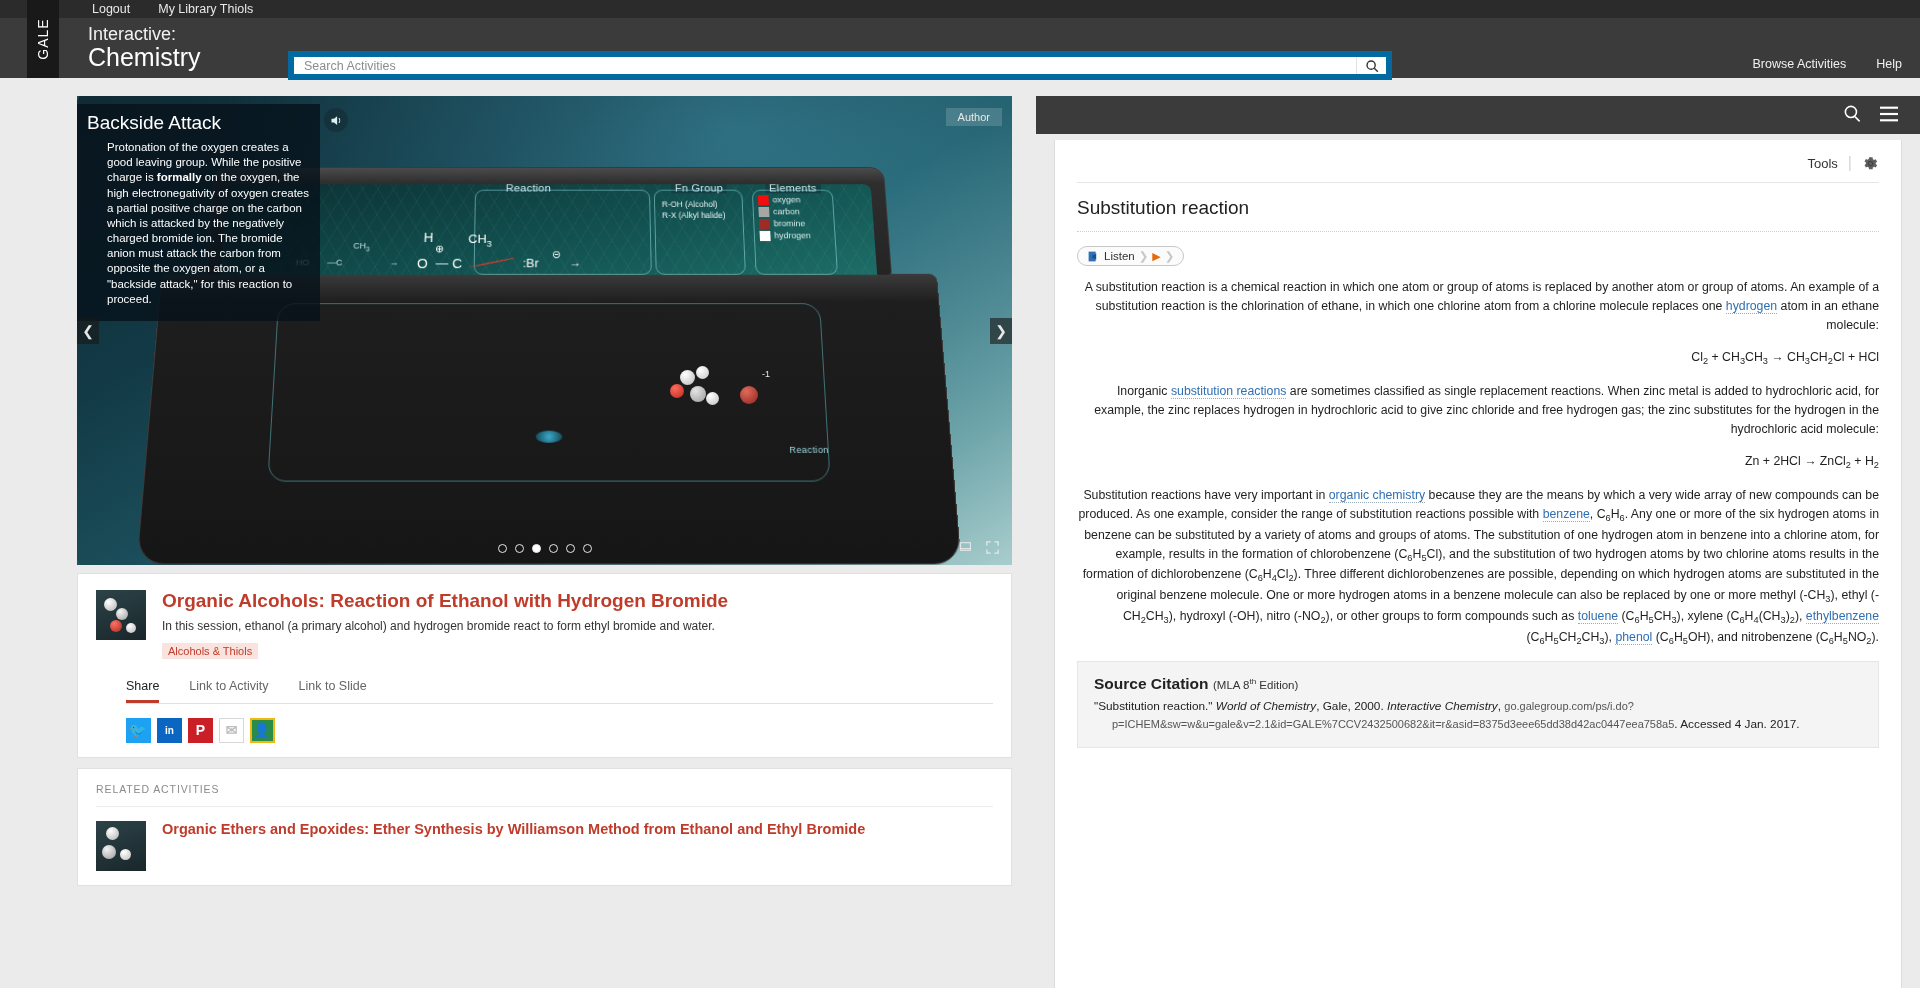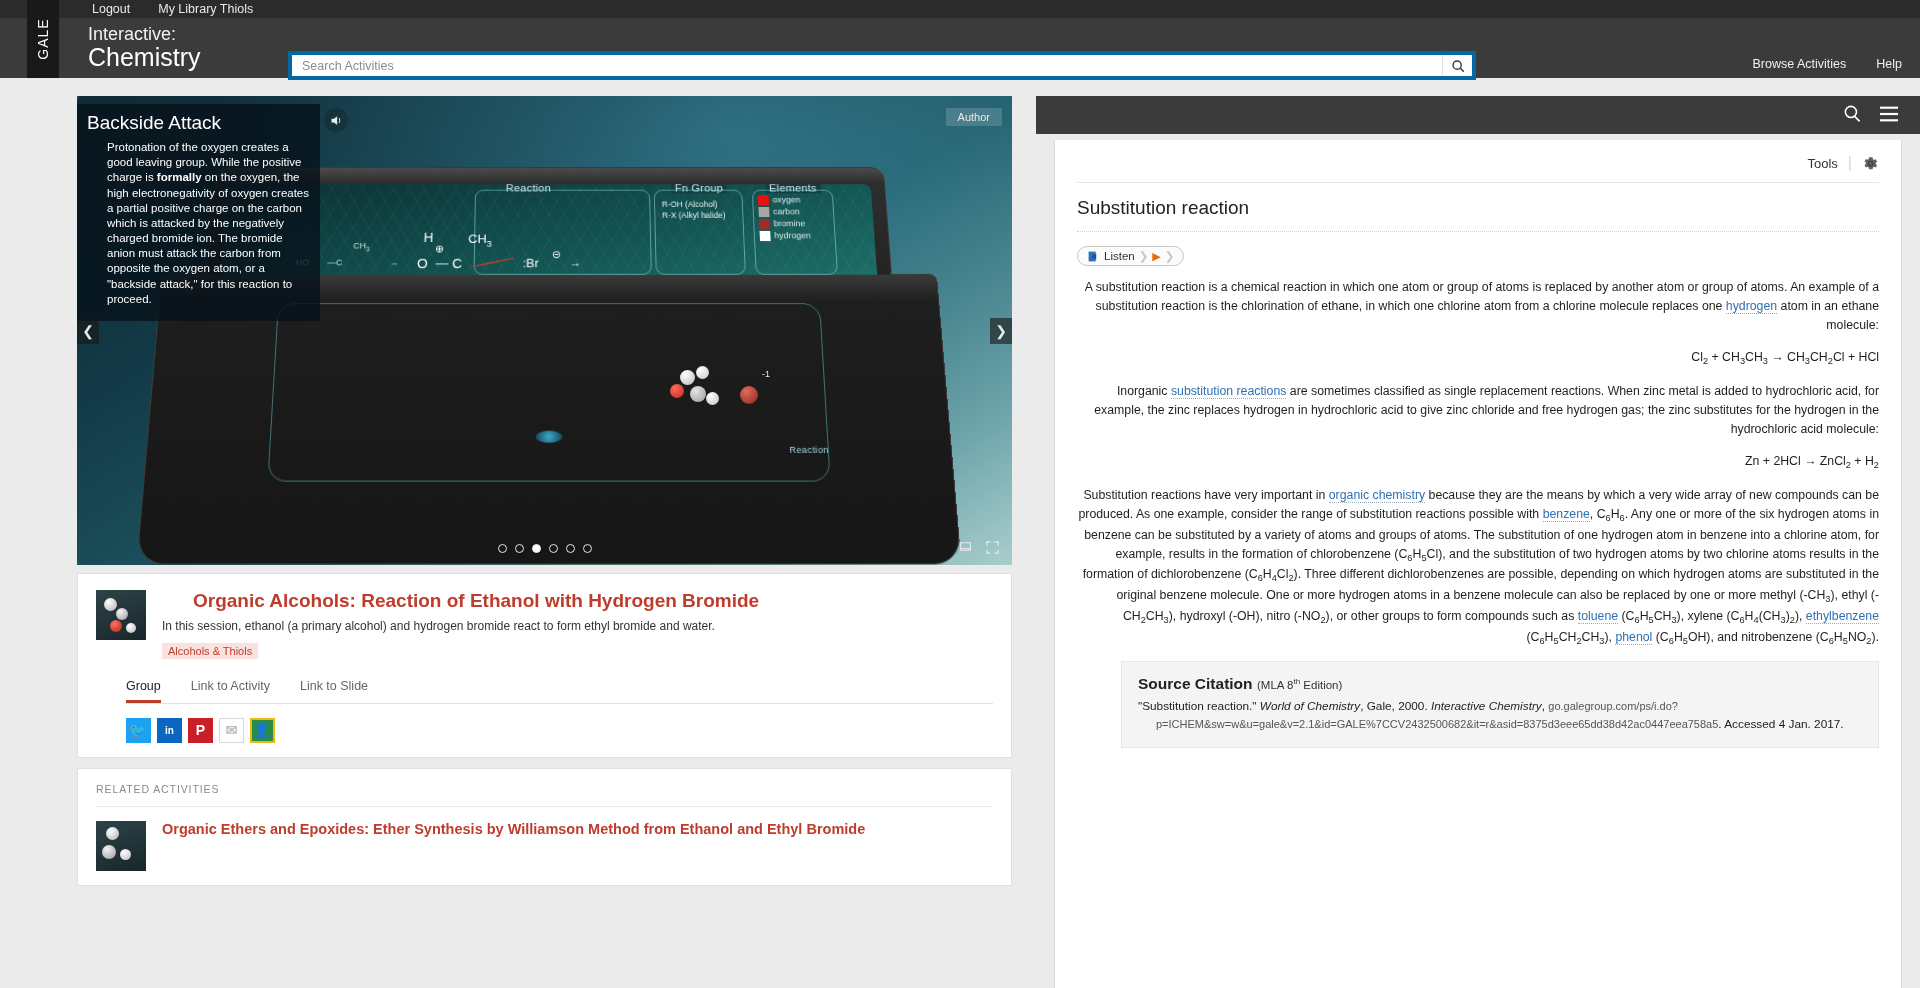--- a/index.html
+++ b/index.html
@@ -33,22 +33,22 @@
   .gale-block span {
     color: #fff; font-size: 14px; letter-spacing: 1px;
     transform: rotate(-90deg); white-space: nowrap; font-weight: 400;
   }
   .brand { margin-left: 88px; line-height: 1.05; }
   .brand .l1 { color: #f2f2f2; font-size: 18px; font-weight: 400; }
   .brand .l2 { color: #fff; font-size: 25px; font-weight: 400; }
 
   .search-wrap {
     position: absolute; left: 288px; top: 33px;
-    width: 1188px; height: 29px; display: flex;
-    background: #fff; border: 4px solid #0369a1;
+    width: 1104px; height: 29px; display: flex;
+    background: #fff; border: 6px solid #0369a1;
   }
   .search-wrap input {
     flex: 1; border: 0; outline: 0; padding: 0 10px;
     font-size: 12.5px; color: #333; font-family: inherit; background: transparent;
   }
   .search-wrap input::placeholder { color: #8d8d8d; }
   .search-btn {
     width: 30px; border: 0; border-left: 1px solid #e2e2e2;
     background: #fff; cursor: pointer; display: flex;
     align-items: center; justify-content: center;
@@ -202,21 +202,21 @@
   .activity { margin-top: 8px; padding: 16px 18px 14px 18px; }
   .activity-top { display: flex; gap: 16px; }
   .thumb {
     width: 50px; height: 50px; flex: none;
     background: linear-gradient(160deg,#2c4348,#19262b);
     position: relative; overflow: hidden;
   }
   .thumb .b { position: absolute; border-radius: 50%; }
   .activity h3 {
     font-size: 19px; color: #bf3c2b; font-weight: 700; line-height: 1.15;
-    margin-bottom: 6px; cursor: pointer; margin-left: 31px;
+    margin-bottom: 6px; cursor: pointer;
   }
   .activity .desc { font-size: 12px; color: #333; line-height: 1.4; }
   .tag {
     display: inline-block; margin-top: 8px; font-size: 11px;
     color: #bf3c2b; background: #fae3de; padding: 2px 6px;
   }
   .share-tabs {
     display: flex; gap: 30px; margin: 20px 0 0 30px;
     border-bottom: 1px solid #e2e2e2;
   }
@@ -278,21 +278,20 @@
   .listen .sep { color: #c8c8c8; }
   .listen .play { color: #e8690b; font-size: 11px; }
   .doc-body p {
     font-size: 12.3px; color: #1f1f1f; line-height: 1.55; margin-bottom: 13px; text-align: right;
   }
   .doc-body a { color: #2f6fb3; text-decoration: none; cursor: pointer; }
   .doc-body a.dotted { border-bottom: 1px dotted #9ab; }
   .cite {
     background: #f4f4f4; border: 1px solid #e6e6e6; padding: 13px 16px;
     margin-top: 6px;
-    margin-left: 44px;
   }
   .cite h4 { font-size: 15.5px; font-weight: 700; color: #222; display: inline; }
   .cite .ed { font-size: 11.5px; color: #333; }
   .cite p {
     font-size: 11.8px; color: #222; line-height: 1.5; margin-top: 5px;
     text-indent: -18px; padding-left: 18px; word-break: break-word;
   }
   .cite .url { color: #555; font-size: 11px; }
   sup { font-size: .7em; vertical-align: super; }
   sub { font-size: .75em; vertical-align: sub; }
@@ -460,21 +459,21 @@
           <span class="b" style="left:30px;top:33px;width:10px;height:10px;background:radial-gradient(circle at 35% 30%,#fff,#b5b5b5);"></span>
         </div>
         <div style="flex:1;">
           <h3>Organic Alcohols: Reaction of Ethanol with Hydrogen Bromide</h3>
           <div class="desc">In this session, ethanol (a primary alcohol) and hydrogen bromide react to form ethyl bromide and water.</div>
           <span class="tag">Alcohols &amp; Thiols</span>
         </div>
       </div>
 
       <div class="share-tabs" id="share-tabs">
-          <div class="active">Group</div>
+          <div class="active">Share</div>
           <div>Link to Activity</div>
           <div>Link to Slide</div>
         </div>
       <div class="social" id="social-row">
           <div class="soc soc-tw">🐦</div>
           <div class="soc soc-li">in</div>
           <div class="soc soc-pi">P</div>
           <div class="soc soc-em">✉</div>
           <div class="soc soc-gc">👤</div>
         </div>

